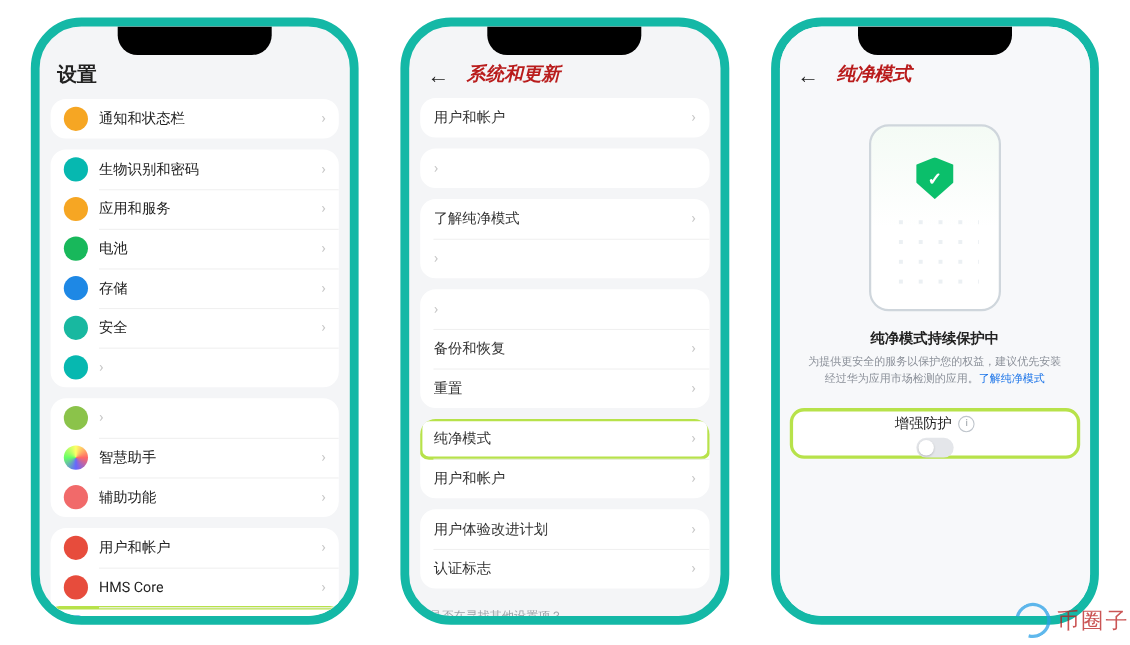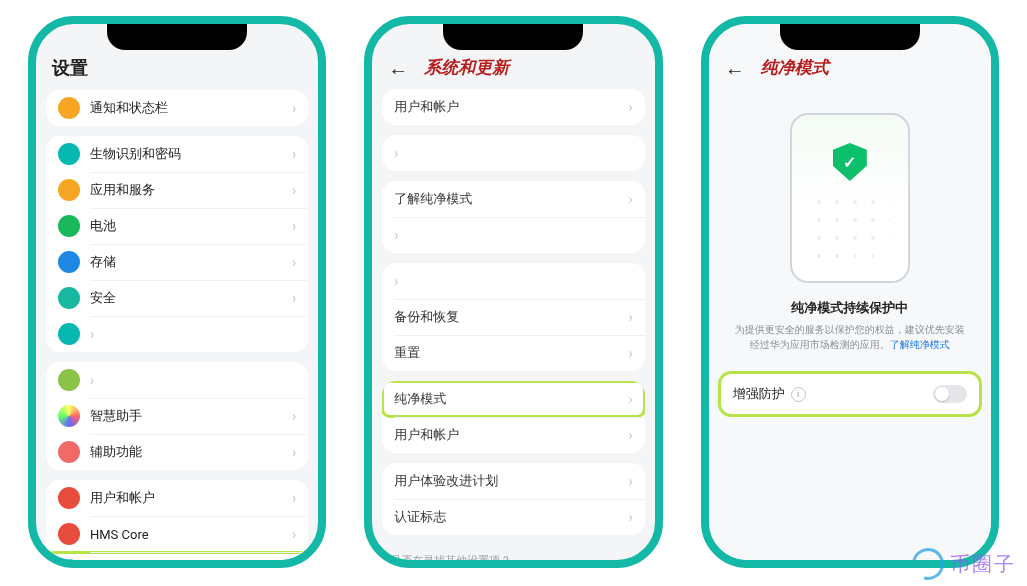--- a/index.html
+++ b/index.html
@@ -26,28 +26,28 @@
   .footer-links .q{color:#9aa0a6;}
   
   .pure-center{display:flex;flex-direction:column;align-items:center;padding:24px 26px 14px;text-align:center;}
   .device-ill{width:120px;height:170px;border:2px solid #cfd6dc;border-radius:18px;background:linear-gradient(#f4fbf5,#ffffff 55%,#ffffff);position:relative;display:flex;align-items:flex-start;justify-content:center;padding-top:28px;box-sizing:border-box;}
   .device-ill::after{content:"";position:absolute;left:18px;right:18px;bottom:18px;top:78px;background:radial-gradient(circle,#e3e9ee 2px,transparent 2px);background-size:18px 18px;opacity:.7;}
   .shield{width:34px;height:38px;background:#0bbf6b;clip-path:polygon(50% 0,100% 18%,100% 60%,50% 100%,0 60%,0 18%);display:flex;align-items:center;justify-content:center;}
   .shield::after{content:"✓";color:#fff;font-size:16px;font-weight:700;}
   .pure-title{font-size:13px;font-weight:600;color:#222;margin-top:16px;}
   .pure-desc{font-size:10px;color:#8a8f98;margin-top:6px;line-height:1.45;}
   .pure-desc .link{color:#1a73e8;}
-  .toggle-row{display:flex;align-items:center;background:#fff;border-radius:12px;margin:6px 10px;padding:0 14px;height:44px;}
+  .toggle-row{display:flex;align-items:center;background:#fff;border-radius:12px;margin:6px 10px;padding:0 14px;height:44px;flex-direction:column;}
   .toggle-row .lbl{flex:1;font-size:13px;color:#222;display:flex;align-items:center;gap:6px;}
   .info-ico{width:13px;height:13px;border:1px solid #bfc5cc;border-radius:50%;display:inline-flex;align-items:center;justify-content:center;font-size:9px;color:#9aa0a6;}
   .switch{width:34px;height:18px;border-radius:10px;background:#e4e6ea;position:relative;}
   .switch::after{content:"";position:absolute;left:2px;top:2px;width:14px;height:14px;border-radius:50%;background:#fff;box-shadow:0 1px 2px rgba(0,0,0,.2);}
   .hl-toggle{outline:3px solid #b7e24a;outline-offset:-2px;}
   
-  .watermark{position:absolute;right:11px;bottom:6px;display:flex;align-items:center;gap:6px;color:#8b5cf6;font-size:20px;opacity:.75;letter-spacing:2px;font-weight:500;text-align:right;}
+  .watermark{position:absolute;right:0;bottom:6px;display:flex;align-items:center;gap:6px;color:#b91c1c;font-size:20px;opacity:.75;letter-spacing:2px;font-weight:500;text-align:right;}
   .wm-ico{width:26px;height:26px;border:3px solid #2aa0e6;border-left-color:transparent;border-radius:50%;transform:rotate(-30deg);}
   
   .c-orange{background:#f6a623;} .c-teal{background:#06b8b0;} .c-blue{background:#1e88e5;}
   .c-green{background:#18b85b;} .c-cyan{background:#18b8a0;}
   .c-lime{background:#8bc34a;} .c-rainbow{background:conic-gradient(#ff6,#f66,#66f,#6f6,#ff6);}
   .c-pink{background:#f16a6a;} .c-red{background:#e74c3c;} .c-gear{background:#1e88e5;}
 </style>
 </head>
 <body>
 

